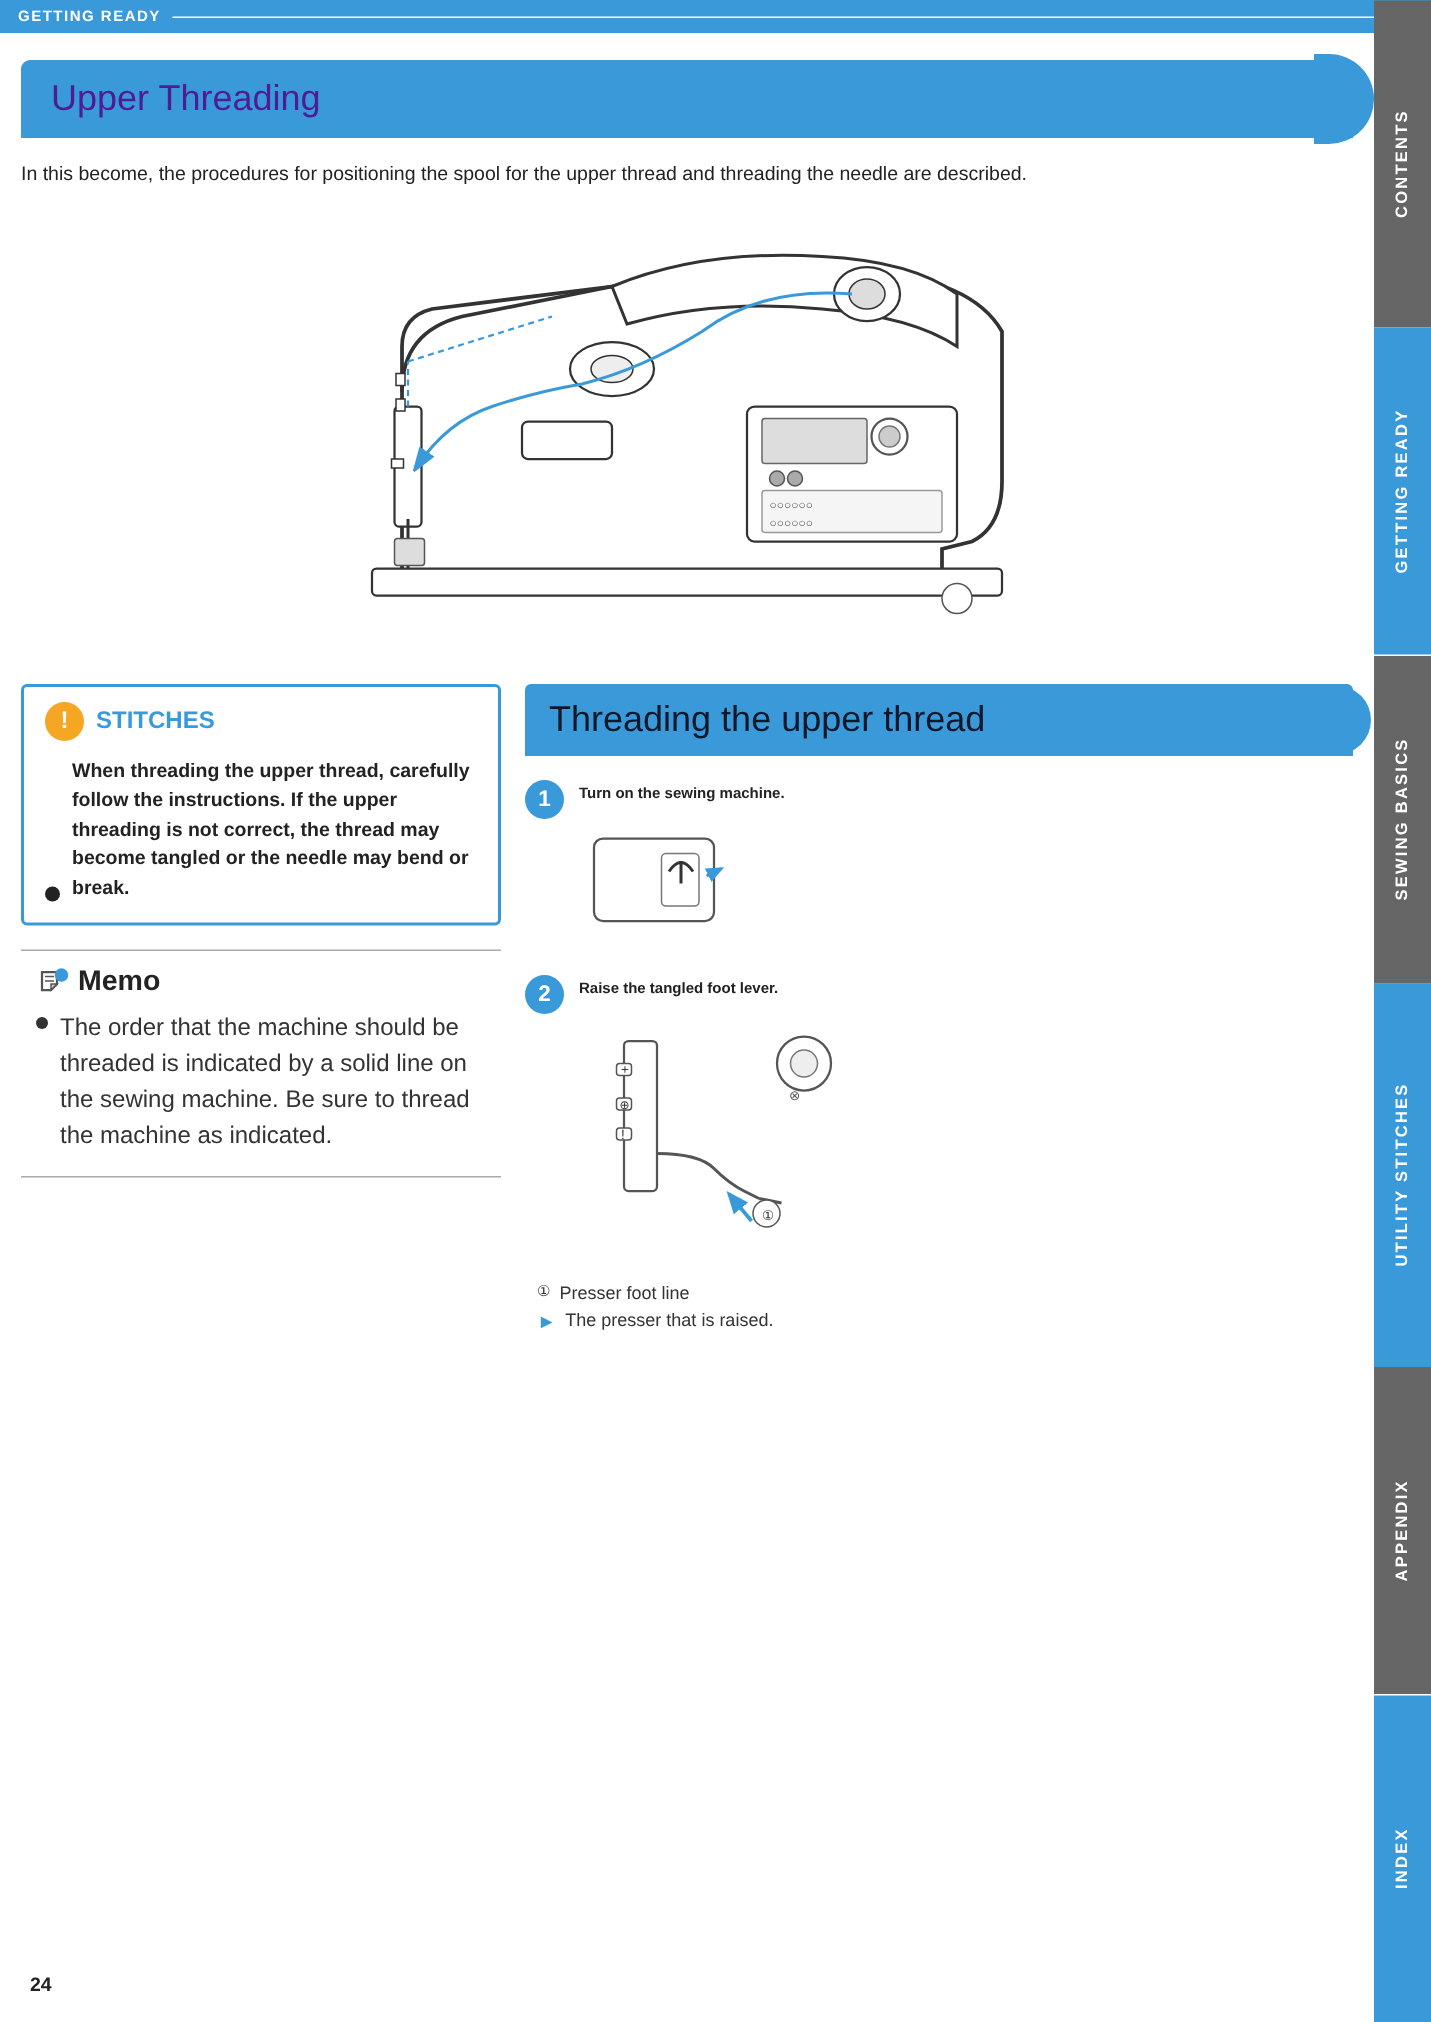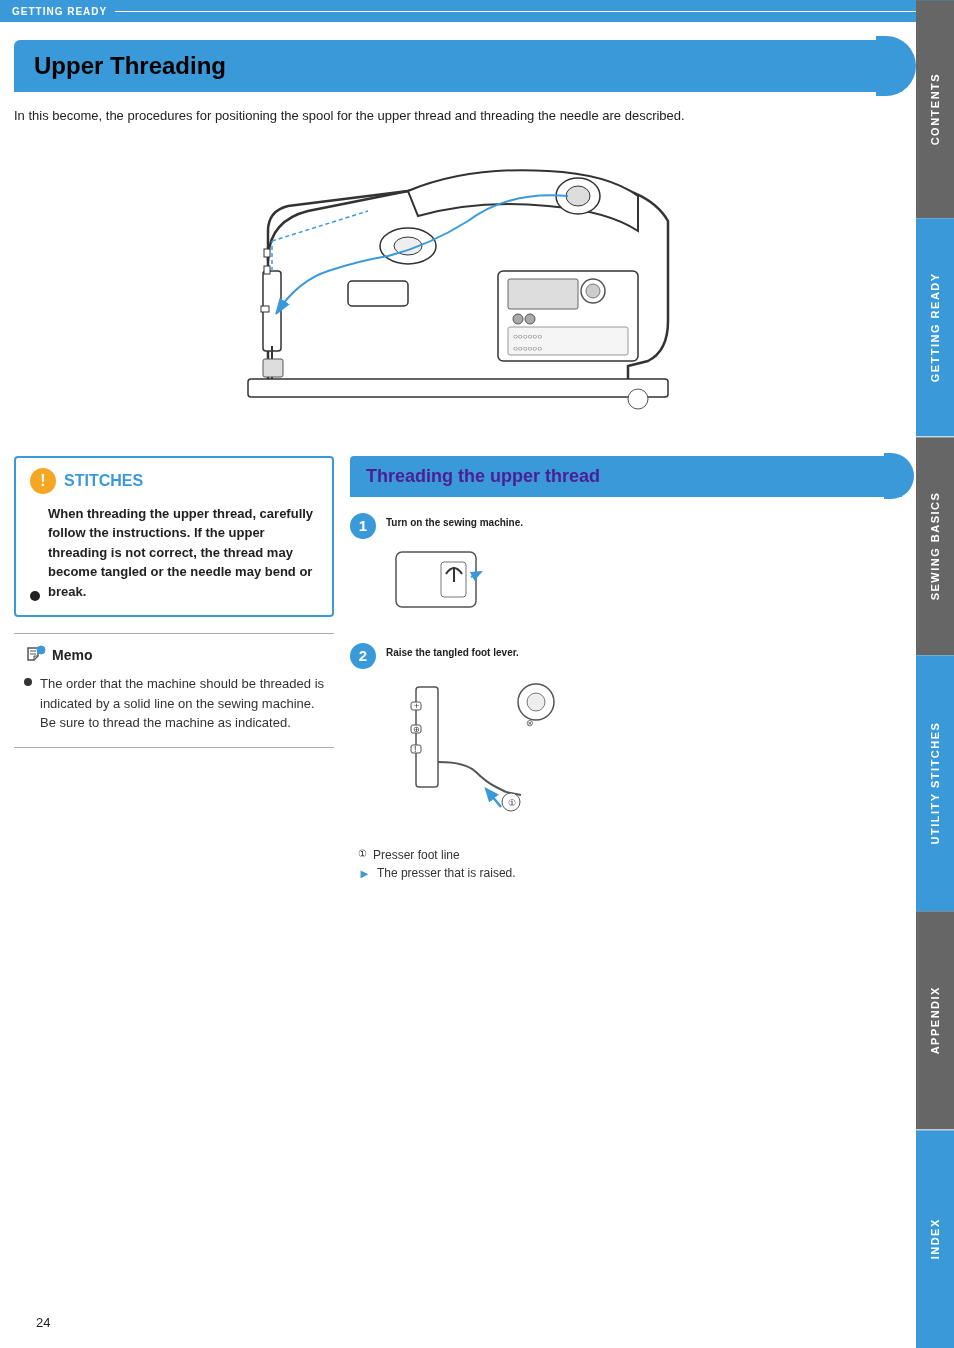--- a/index.html
+++ b/index.html
@@ -87,23 +87,23 @@
       position: absolute;
       right: -14px;
       top: 50%;
       transform: translateY(-50%);
       width: 40px;
       height: 60px;
       background: #3a9ad9;
       border-radius: 0 40px 40px 0;
     }
     .page-title {
-      color: #000000;
+      color: #4c1d95;
       font-size: 24px;
-      font-weight: bold;
+      font-weight: normal;
     }
 
     .intro-text {
       font-size: 13px;
       margin: 14px 0 10px 0;
       line-height: 1.5;
     }
 
     
     .machine-diagram {
@@ -179,36 +179,36 @@
     .memo-box {
       border-top: 1.5px solid #aaa;
       border-bottom: 1.5px solid #aaa;
       padding: 10px 10px 14px 10px;
       margin-top: 8px;
     }
     .memo-header {
       display: flex;
       align-items: center;
       gap: 6px;
-      font-size: 14px;
+      font-size: 19px;
       font-weight: bold;
       margin-bottom: 8px;
     }
     .memo-icon {
       width: 22px;
       height: 22px;
       display: flex;
       align-items: center;
       justify-content: center;
     }
     .memo-bullet {
       display: flex;
       align-items: flex-start;
       gap: 8px;
-      font-size: 13px;
+      font-size: 16px;
       line-height: 1.5;
       color: #333;
     }
 
     
     .threading-title-box {
       background: #3a9ad9;
       border-radius: 4px 4px 0 0;
       padding: 10px 16px;
       display: flex;
@@ -221,23 +221,23 @@
       position: absolute;
       right: -12px;
       top: 50%;
       transform: translateY(-50%);
       width: 30px;
       height: 46px;
       background: #3a9ad9;
       border-radius: 0 30px 30px 0;
     }
     .threading-title {
-      color: #4c1d95;
-      font-size: 18px;
-      font-weight: bold;
+      color: #0f172a;
+      font-size: 24px;
+      font-weight: normal;
     }
 
     
     .step {
       margin-bottom: 18px;
     }
     .step-header {
       display: flex;
       align-items: flex-start;
       gap: 10px;
@@ -295,22 +295,21 @@
       font-weight: bold;
       font-size: 13px;
     }
 
     
     .page-number {
       position: absolute;
       bottom: 18px;
       left: 20px;
       font-size: 13px;
-      font-weight: normal;
-      margin-left: 16px;
+      font-weight: bold;
     }
 
     
     .diagram-svg {
       display: block;
     }
   </style>
 </head>
 <body>
 

